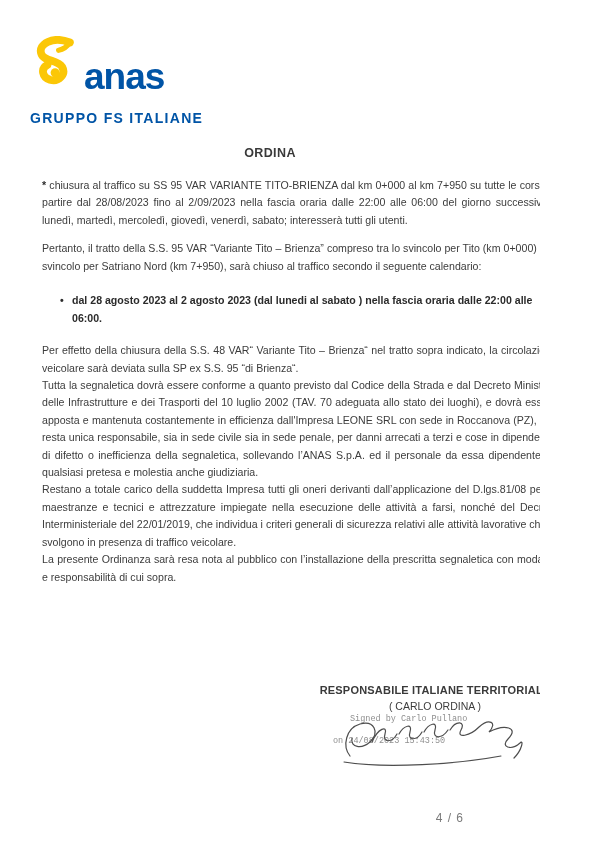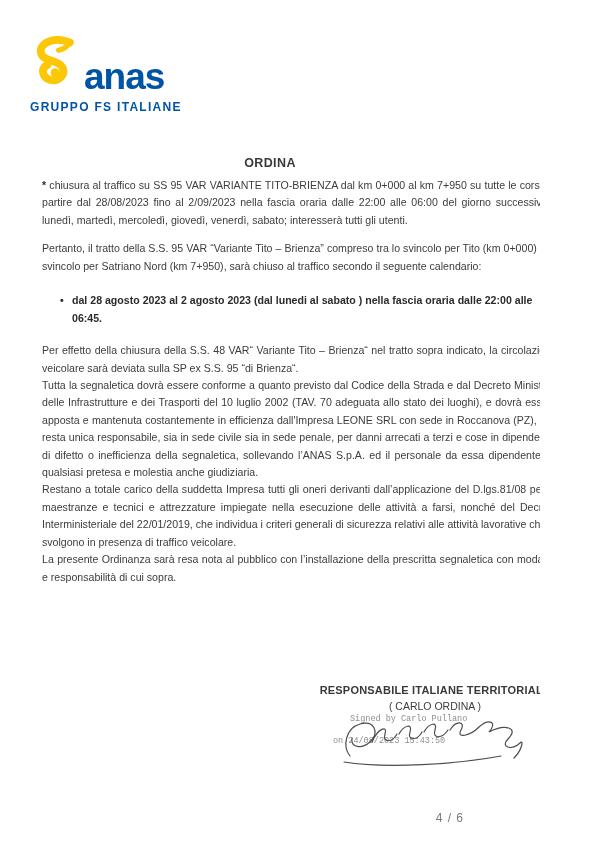--- a/index.html
+++ b/index.html
@@ -20,31 +20,31 @@
   .logo-swirl { width: 52px; height: 58px; flex: 0 0 auto; }
   .logo-word {
     font-size: 37px;
     font-weight: 600;
     letter-spacing: -1px;
     line-height: 0.8;
     margin-left: 2px;
     margin-bottom: 2px;
   }
   .logo-sub {
-    margin-top: 6px;
-    font-size: 12px;
+    margin-top: 16px;
+    font-size: 14px;
     font-weight: 700;
     letter-spacing: 1.3px;
     white-space: nowrap;
   }
 
   
   .doc-title {
     position: absolute;
-    top: 156px; left: 0;
+    top: 146px; left: 0;
     width: 100%;
     text-align: center;
     font-size: 12.5px;
     font-weight: 600;
     letter-spacing: 0.4px;
     color: #3a3a3a;
   }
 
   
   .content {
@@ -127,21 +127,21 @@
 
   <div class="doc-title">ORDINA</div>
 
   <div class="content">
     <p class="para-1"><span class="star">*</span> <span>chiusura al traffico su SS 95 VAR VARIANTE TITO-BRIENZA dal km 0+000 al km 7+950 su tutte le corsie a partire dal 28/08/2023 fino al 2/09/2023 nella fascia oraria dalle 22:00 alle 06:00 del giorno successivo il lunedì, martedì, mercoledì, giovedì, venerdì, sabato; interesserà tutti gli utenti.</span></p>
 
     <p class="para-2">Pertanto,  il tratto della S.S. 95 VAR “Variante Tito – Brienza” compreso tra lo svincolo per Tito (km 0+000) e lo svincolo per Satriano Nord (km 7+950), sarà chiuso  al traffico secondo il seguente calendario:</p>
 
     <div class="bullet-row">
       <span class="bullet-dot">•</span>
-      <span class="bullet-text">dal 28 agosto  2023  al 2 agosto  2023 (dal lunedi al sabato ) nella fascia oraria dalle 22:00 alle 06:45.</span>
+      <span class="bullet-text">dal 28 agosto  2023  al 2 agosto  2023 (dal lunedi al sabato ) nella fascia oraria dalle 22:00 alle 06:00.</span>
     </div>
 
     <p>Per effetto della chiusura della S.S. 48 VAR“ Variante Tito – Brienza“ nel tratto sopra indicato,  la circolazione veicolare sarà deviata sulla SP ex S.S. 95 “di Brienza“.</p>
     <p>Tutta la segnaletica dovrà essere conforme a quanto previsto dal Codice della Strada e dal Decreto Ministero delle Infrastrutture e dei Trasporti del 10 luglio 2002 (TAV. 70 adeguata allo stato dei luoghi), e dovrà essere apposta e mantenuta costantemente in efficienza dall'Impresa LEONE SRL  con sede in Roccanova (PZ), che resta unica responsabile, sia in sede civile sia in sede penale, per danni arrecati a terzi e cose in dipendenza di difetto o inefficienza della segnaletica, sollevando l’ANAS S.p.A. ed il personale da essa dipendente da qualsiasi pretesa e molestia anche giudiziaria.</p>
     <p>Restano a totale carico della suddetta Impresa tutti gli oneri derivanti dall’applicazione del D.lgs.81/08 per le maestranze e tecnici e attrezzature impiegate nella esecuzione delle attività a farsi, nonché del Decreto Interministeriale del 22/01/2019, che individua i criteri generali di sicurezza relativi alle attività lavorative che si svolgono in  presenza di traffico veicolare.</p>
     <p>La presente Ordinanza sarà resa nota al pubblico con l’installazione della prescritta segnaletica con modalità e responsabilità di cui sopra.</p>
   </div>
 
   <div class="signature">
     <div class="sig-role">RESPONSABILE ITALIANE TERRITORIALE</div>

